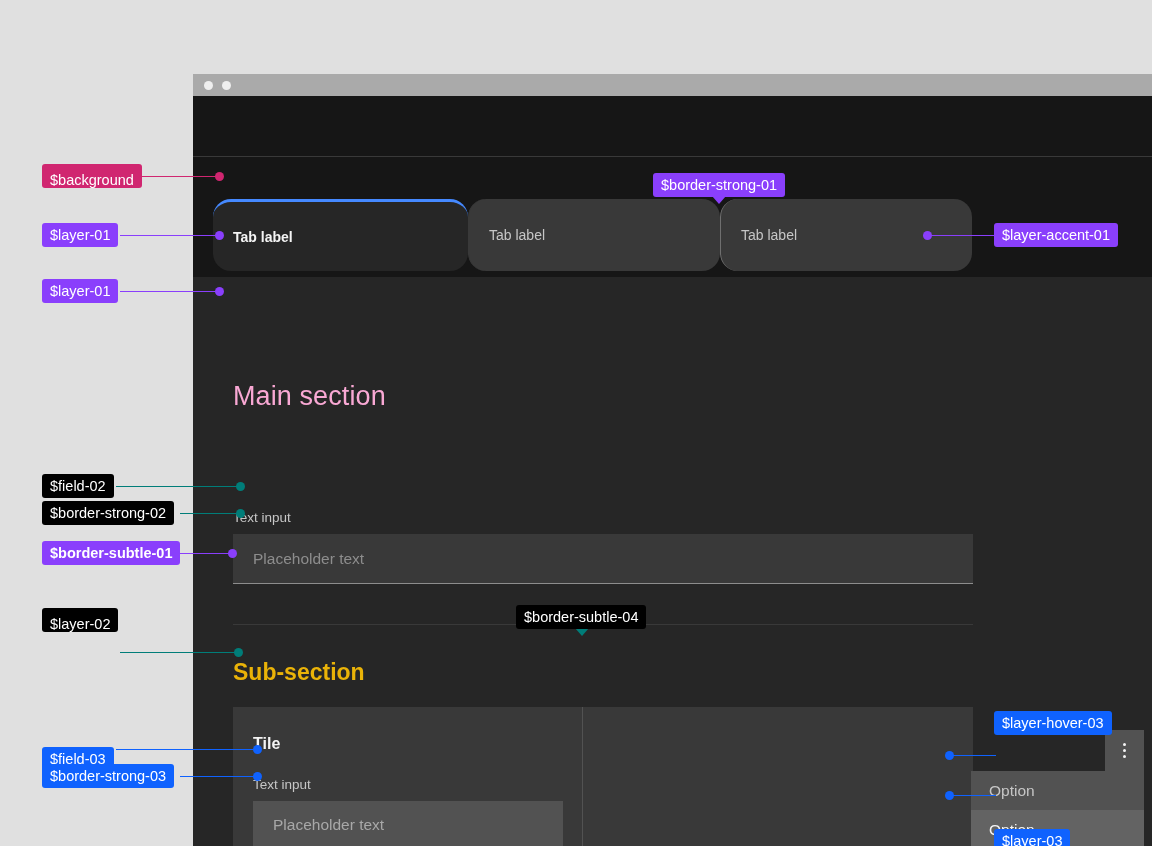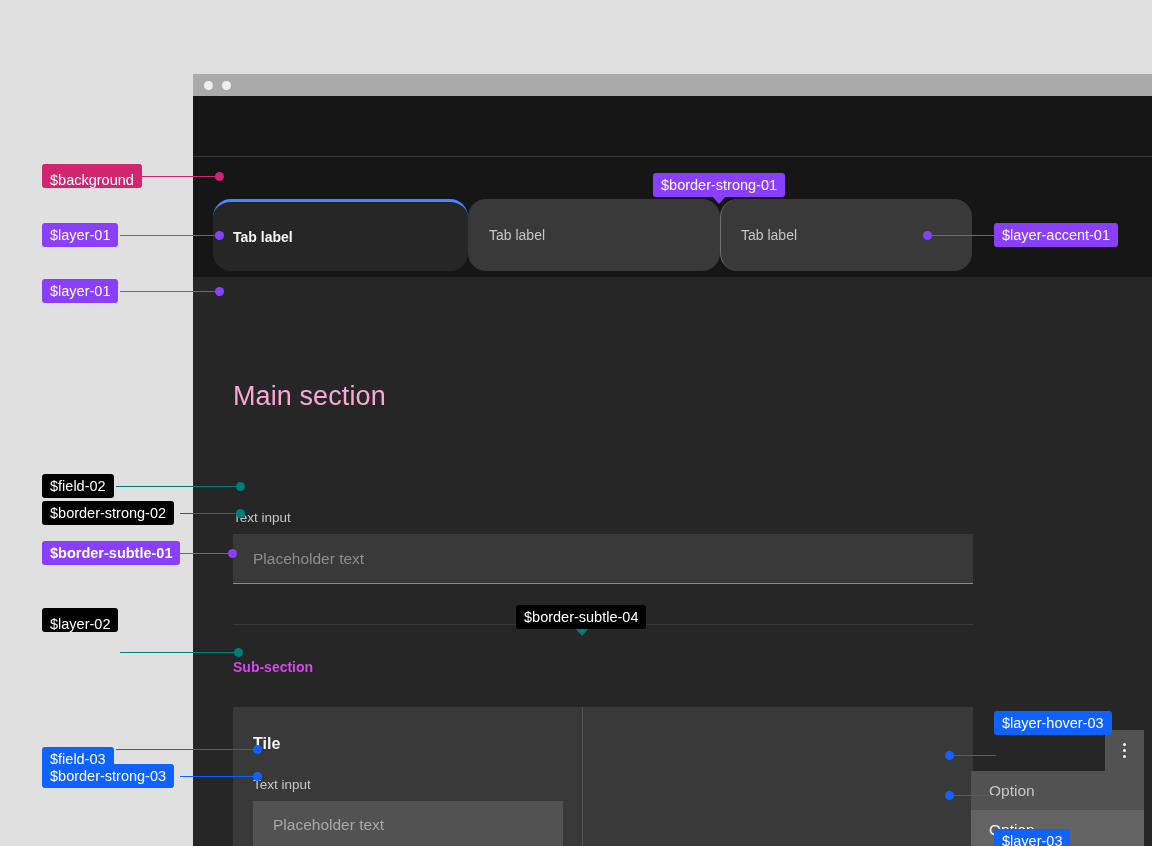--- a/index.html
+++ b/index.html
@@ -149,23 +149,23 @@
     position: absolute;
     left: 40px; top: 347px;
     width: 740px;
     height: 1px;
     background: #393939;
   }
 
   #sub-title {
     position: absolute;
     left: 40px; top: 382px;
-    font-size: 14px;
+    font-size: 23px;
     font-weight: bold;
-    color: #d946ef;
+    color: #eab308;
   }
 
   
   #tilerow {
     position: absolute;
     left: 40px; top: 430px;
     width: 740px;
     height: 139px;
     background: #393939;
     display: flex;

